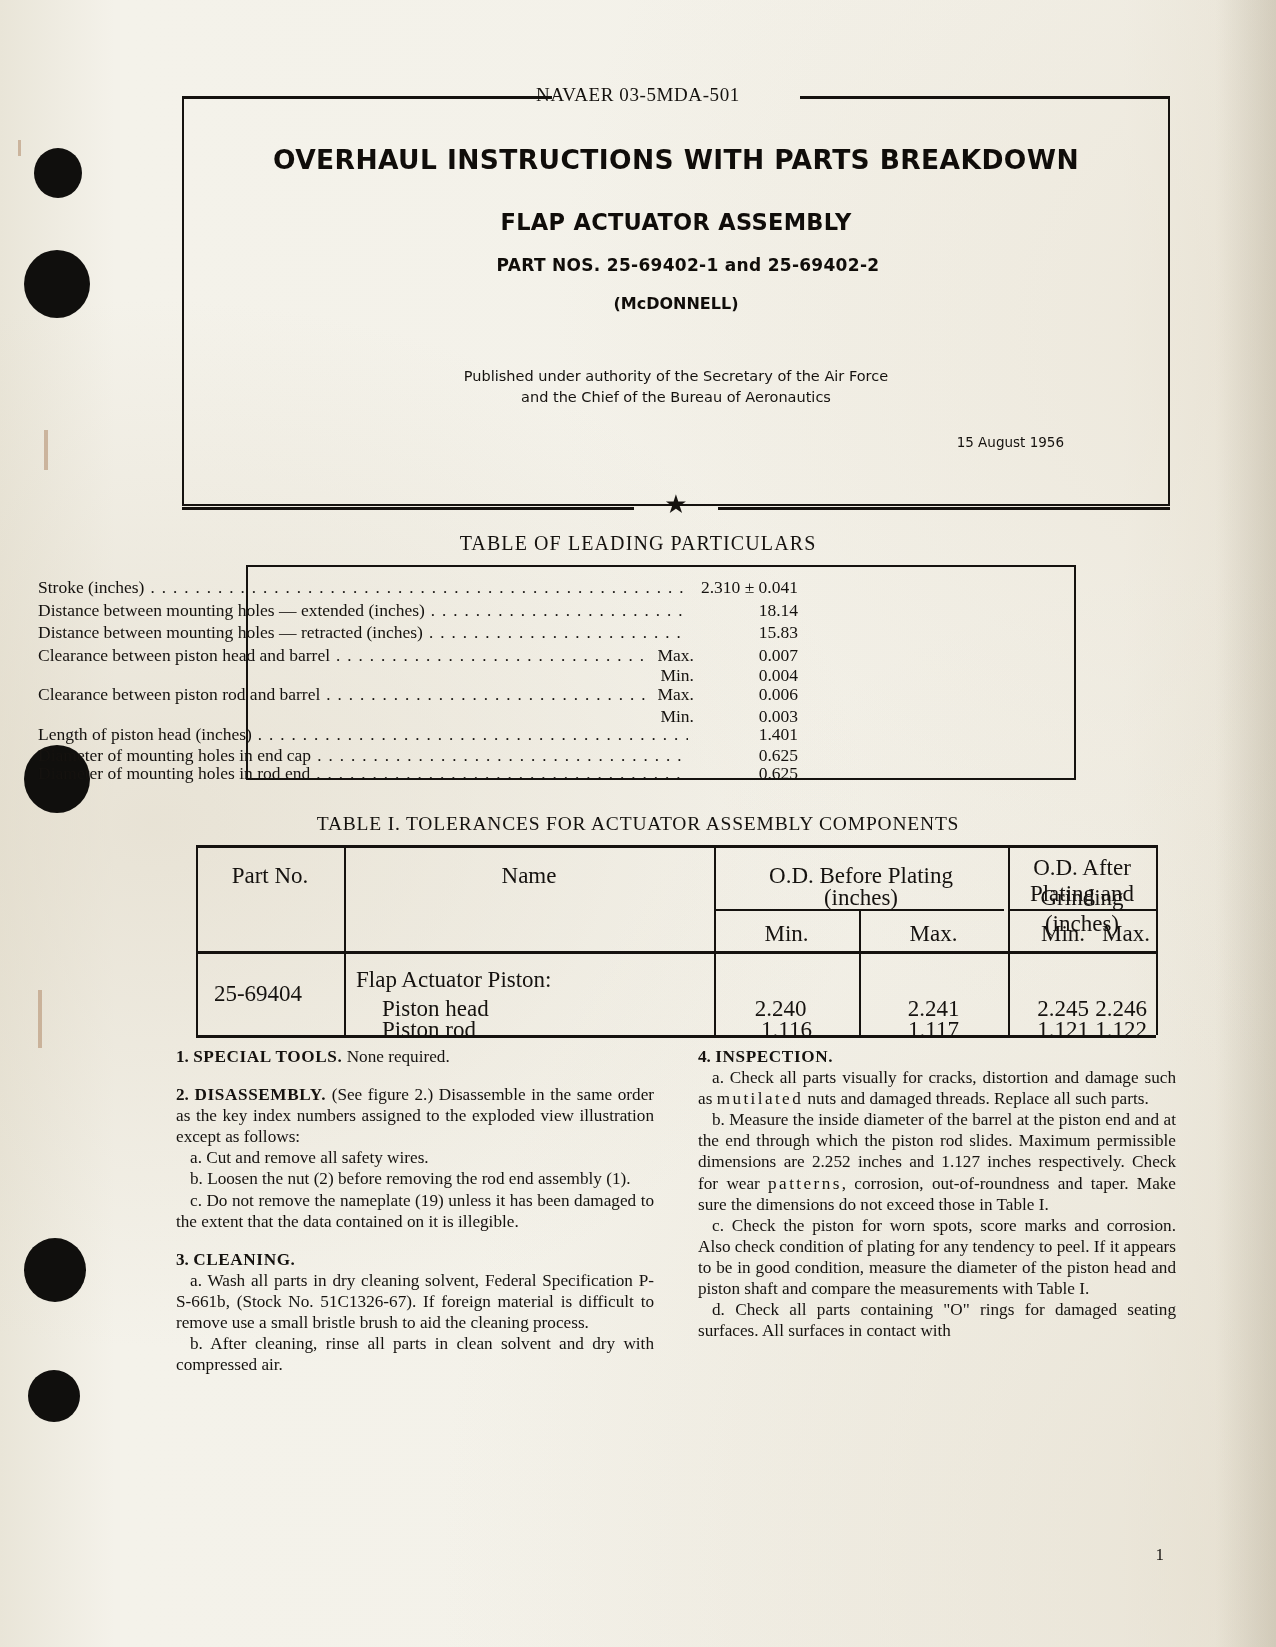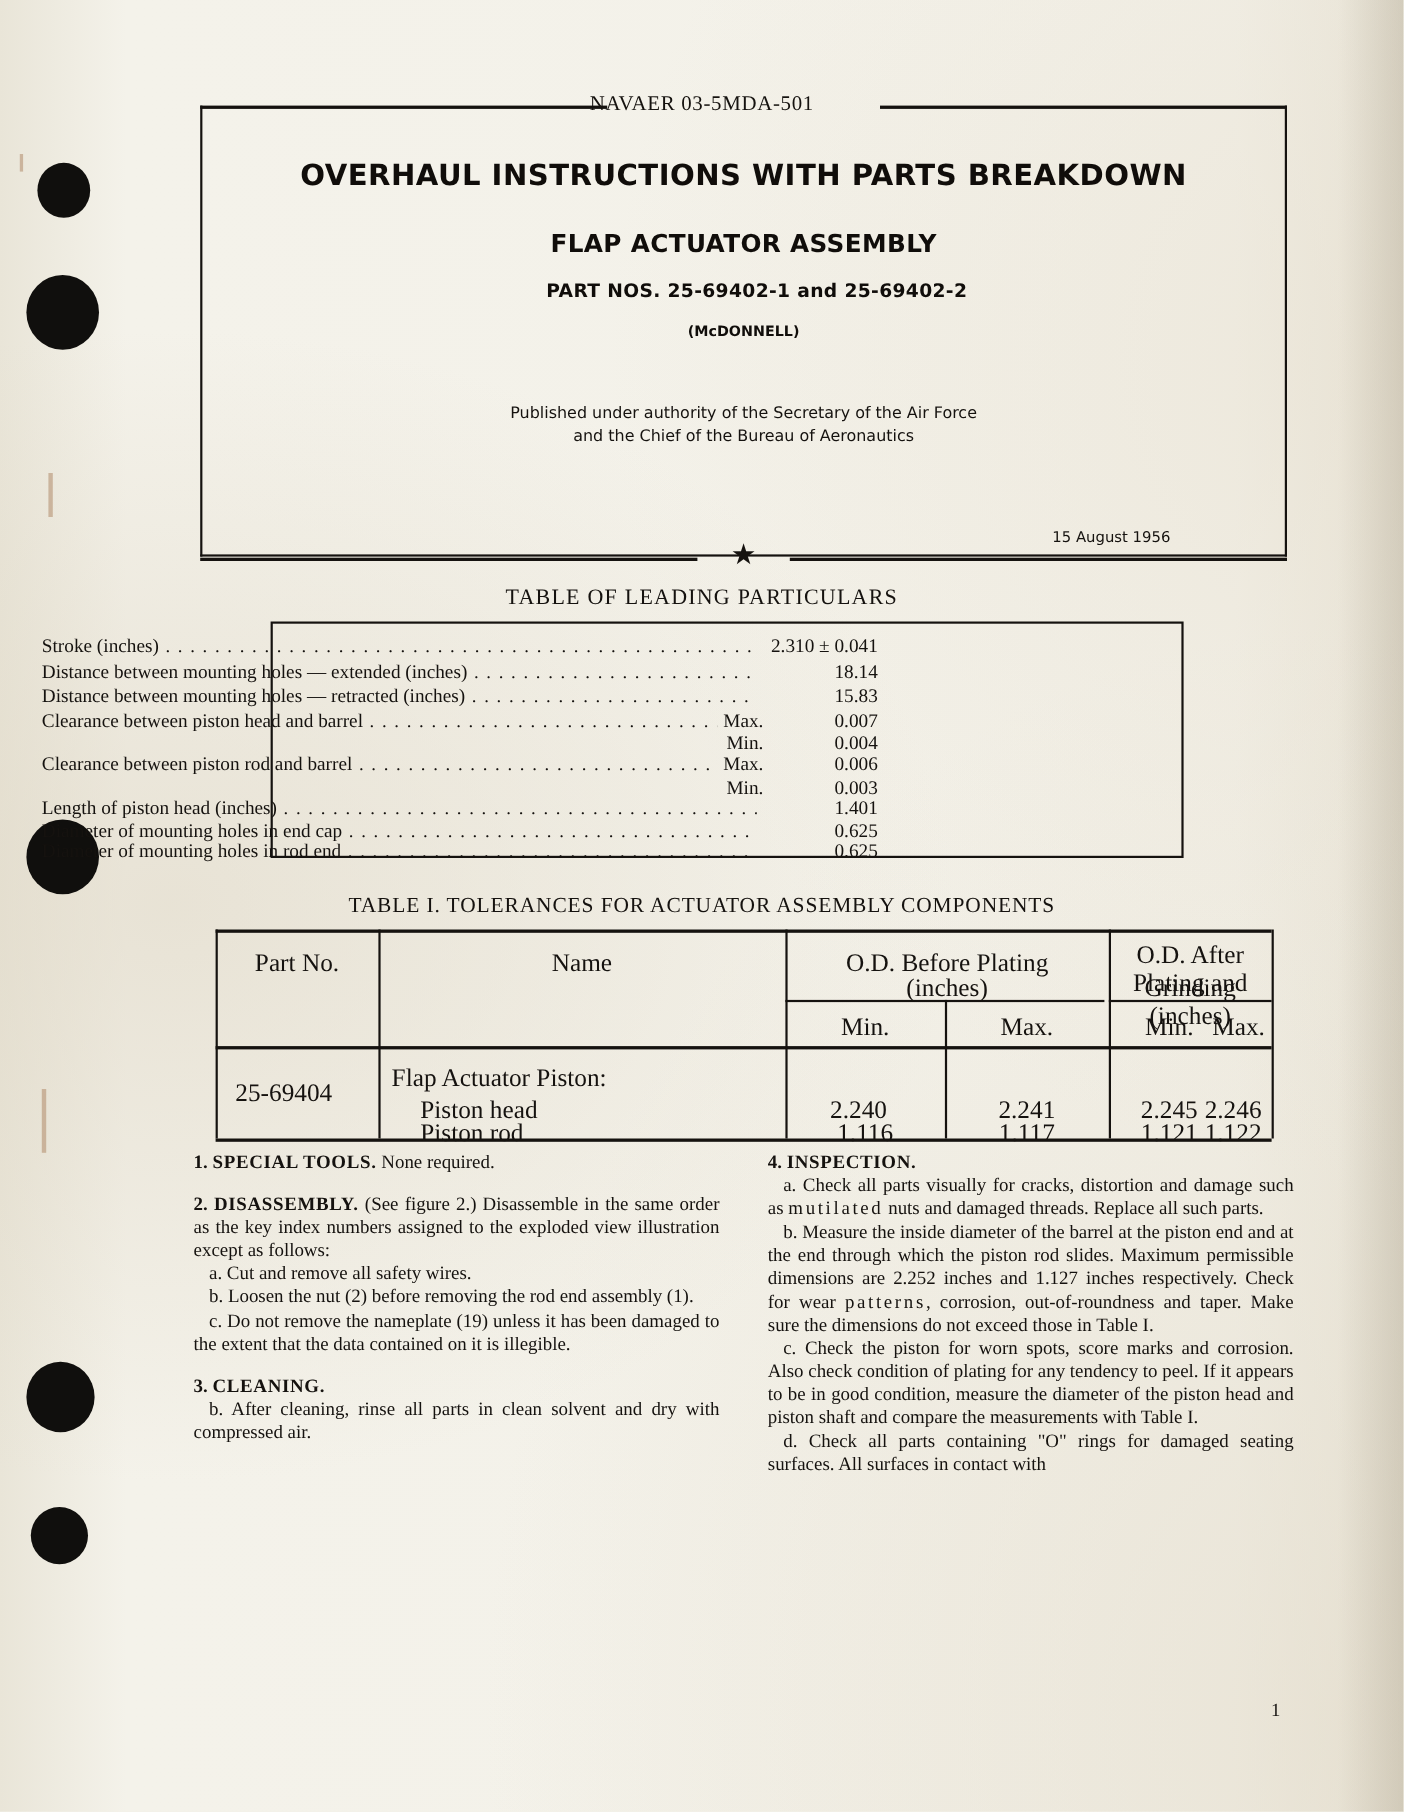--- a/index.html
+++ b/index.html
@@ -59,30 +59,30 @@
     font-family:"DejaVu Sans",sans-serif;font-weight:bold;font-size:22.5px;
     letter-spacing:.3px;color:#100d0a;
   }
   .t-parts{
     position:absolute;left:182px;top:255px;width:988px;text-align:center;
     font-family:"DejaVu Sans",sans-serif;font-weight:bold;font-size:17px;
     letter-spacing:.3px;color:#100d0a;margin-left:12px;
   }
   .t-mfr{
     position:absolute;left:182px;top:294px;width:988px;text-align:center;
-    font-family:"DejaVu Sans",sans-serif;font-weight:bold;font-size:13px;
+    font-family:"DejaVu Sans",sans-serif;font-weight:bold;font-size:16px;
     color:#100d0a;
   }
   .t-auth{
     position:absolute;left:182px;top:366px;width:988px;text-align:center;
     font-family:"DejaVu Sans",sans-serif;font-size:14.5px;line-height:1.45;
     color:#15120f;
   }
   .t-date{
-    position:absolute;right:212px;top:481px;
+    position:absolute;right:212px;top:434px;
     font-family:"DejaVu Sans",sans-serif;font-size:13.5px;color:#15120f;
   }
 
   
   .star-wrap{position:absolute;left:182px;top:498px;width:988px;height:20px;}
   .star-rule{position:absolute;top:9px;height:2.5px;background:#15120f;}
   .star-rule.l{left:0;width:452px;}
   .star-rule.r{left:536px;width:452px;}
   .star-glyph{
     position:absolute;left:0;width:988px;text-align:center;top:-6px;
@@ -300,20 +300,21 @@
     <span class="sec-name">DISASSEMBLY.</span>
     <span>(See figure 2.) Disassemble in the same order as the key index numbers assigned to the exploded view illustration except as follows:</span>
   </p>
   <p class="ind">a. Cut and remove all safety wires.</p>
   <p class="ind">b. Loosen the nut (2) before removing the rod end assembly (1).</p>
   <p class="ind">c. Do not remove the nameplate (19) unless it has been damaged to the extent that the data contained on it is illegible.</p>
   <p class="head">
     <span class="sec-num">3.</span>
     <span class="sec-name">CLEANING.</span>
   </p>
+  <p class="ind">a. Wash all parts in dry cleaning solvent, Federal Specification P-S-661b, (Stock No. 51C1326-67). If foreign material is difficult to remove use a small bristle brush to aid the cleaning process.</p>
   <p class="ind">b. After cleaning, rinse all parts in clean solvent and dry with compressed air.</p>
 </div>
 
 <div class="col right">
   <p class="first">
     <span class="sec-num">4.</span>
     <span class="sec-name">INSPECTION.</span>
   </p>
   <p class="ind">
     <span>a. Check all parts visually for cracks, distortion and damage such as </span><span class="spaced">mutilated</span><span> nuts and damaged threads.  Replace all such parts.</span>

